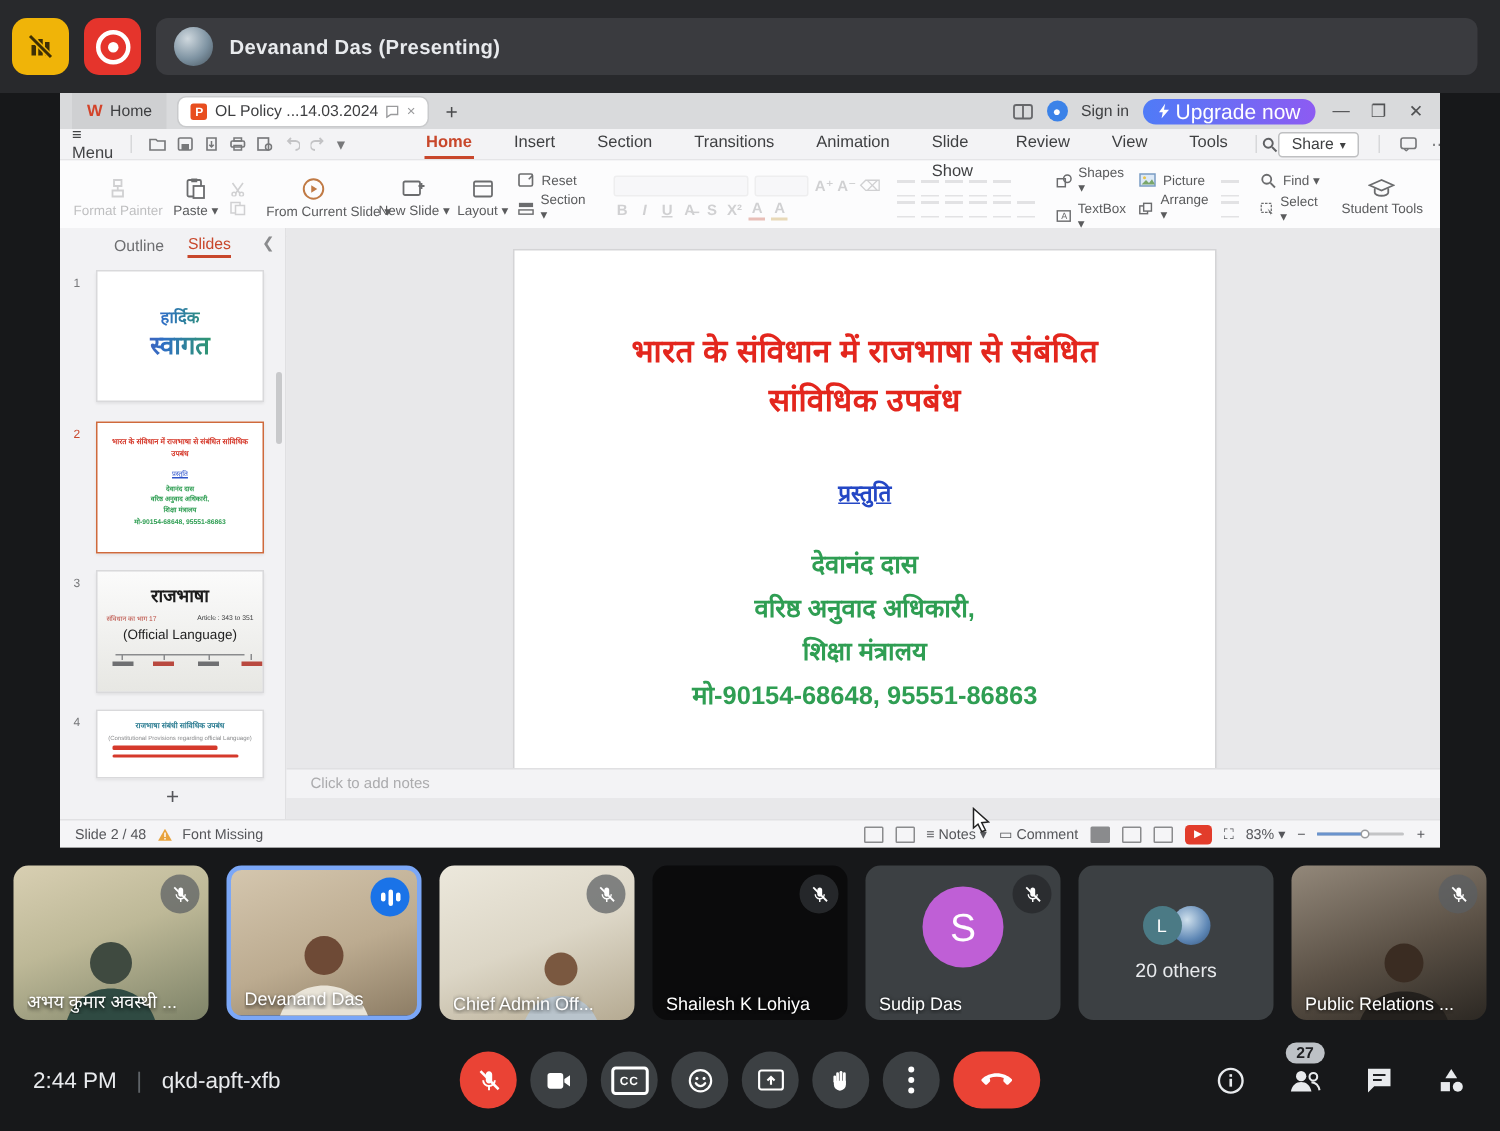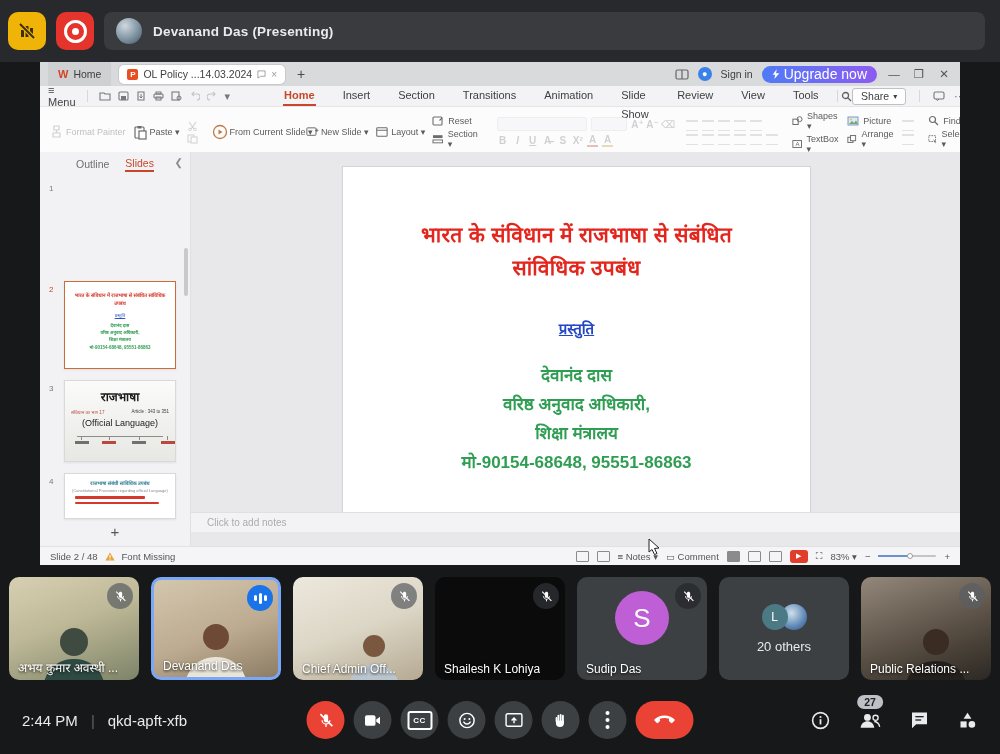--- a/index.html
+++ b/index.html
@@ -37,21 +37,21 @@
   .vsep{width:1px;height:12px;background:#d7d8da;margin:0 4px;}
   .ribtabs{display:flex;align-items:center;margin-left:40px;}
   .ribtab{padding:0 1px;margin:0 13px;height:20px;line-height:19px;color:#3f4042;}
   .ribtab.active{color:#c8472b;font-weight:700;border-bottom:2px solid #c8472b;box-sizing:border-box;}
   .menu-right{margin-left:auto;display:flex;align-items:center;gap:9px;}
   .sharebtn{border:1px solid #bfc0c2;border-radius:3px;height:15px;padding:0 8px;display:flex;align-items:center;gap:4px;background:#fff;font-size:10.5px;color:#3f4042;}
 
   .ribbon{height:46px;background:#fcfcfd;border-bottom:1px solid #e2e2e4;display:flex;align-items:stretch;padding:2px 2px;color:#5a5b5d;font-size:9px;}
   .rgroup{display:flex;align-items:center;gap:7px;padding:0 7px;}
   .rdiv{width:1px;background:#e6e6e8;margin:5px 0;}
-  .rbtn{display:flex;align-items:center;justify-content:center;gap:2px;text-align:right;line-height:1.15;min-width:30px;}
+  .rbtn{display:flex;flex-direction:column;align-items:center;justify-content:center;gap:2px;text-align:right;line-height:1.15;min-width:30px;}
   .rbtn .cap{white-space:nowrap;}
   .dis{opacity:.38;}
   .fontcol{display:flex;flex-direction:column;gap:3px;justify-content:center;}
   .fontrow{display:flex;align-items:center;gap:4px;}
   .fbox{border:1px solid #d9d9db;background:#f1f1f3;height:12px;border-radius:2px;}
   .fmt-letter{font-size:10px;font-weight:700;color:#8a8b8d;width:11px;text-align:center;}
   .pbar{width:12px;height:8px;border-top:2px solid #b9babc;border-bottom:1px solid #b9babc;}
 
   .wbody{position:absolute;top:90px;left:0;right:0;bottom:19px;display:flex;}
   .panel{width:150px;background:#f2f2f4;border-right:1px solid #e0e0e2;position:relative;flex:0 0 auto;}
@@ -475,20 +475,26 @@
 
   <div class="wbody">
     <div class="panel">
       <div class="panel-tabs">
         <span class="ptab">Outline</span>
         <span class="ptab active">Slides</span>
         <span class="collapse">❮</span>
       </div>
 
       <span class="thumbnum" style="top:32px;">1</span>
+      <div class="thumb" style="top:28px;height:88px;">
+        <div style="text-align:center;margin-top:22px;">
+          <div class="grad1" style="font-size:11px;">हार्दिक</div>
+          <div class="grad1" style="font-size:17px;">स्वागत</div>
+        </div>
+      </div>
 
       <span class="thumbnum" style="top:133px;color:#c8472b;">2</span>
       <div class="thumb sel" style="top:129px;height:88px;">
         <div class="t2title">भारत के संविधान में राजभाषा से संबंधित सांविधिक उपबंध</div>
         <div class="t2link">प्रस्तुति</div>
         <div style="margin-top:4px;">
           <div class="t2line">देवानंद दास</div>
           <div class="t2line">वरिष्ठ अनुवाद अधिकारी,</div>
           <div class="t2line">शिक्षा मंत्रालय</div>
           <div class="t2line">मो-90154-68648, 95551-86863</div>

